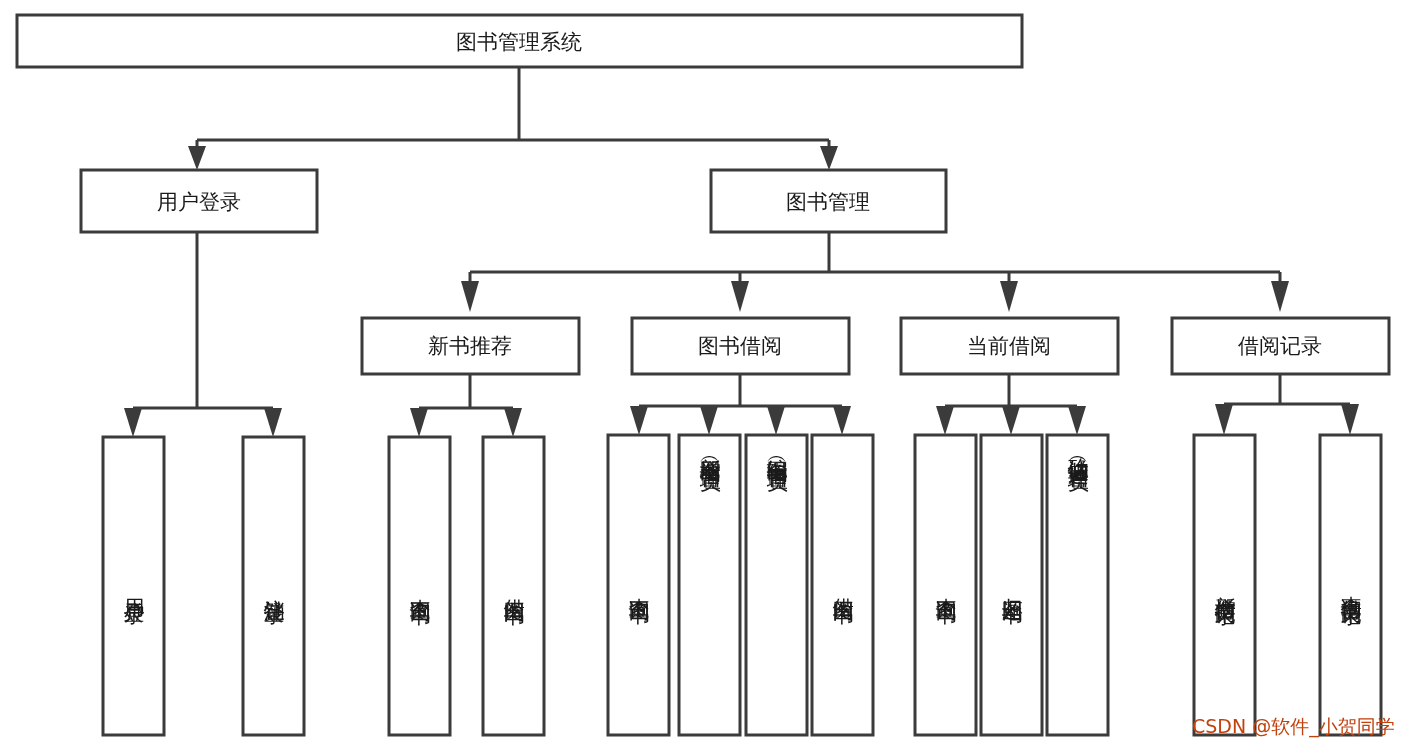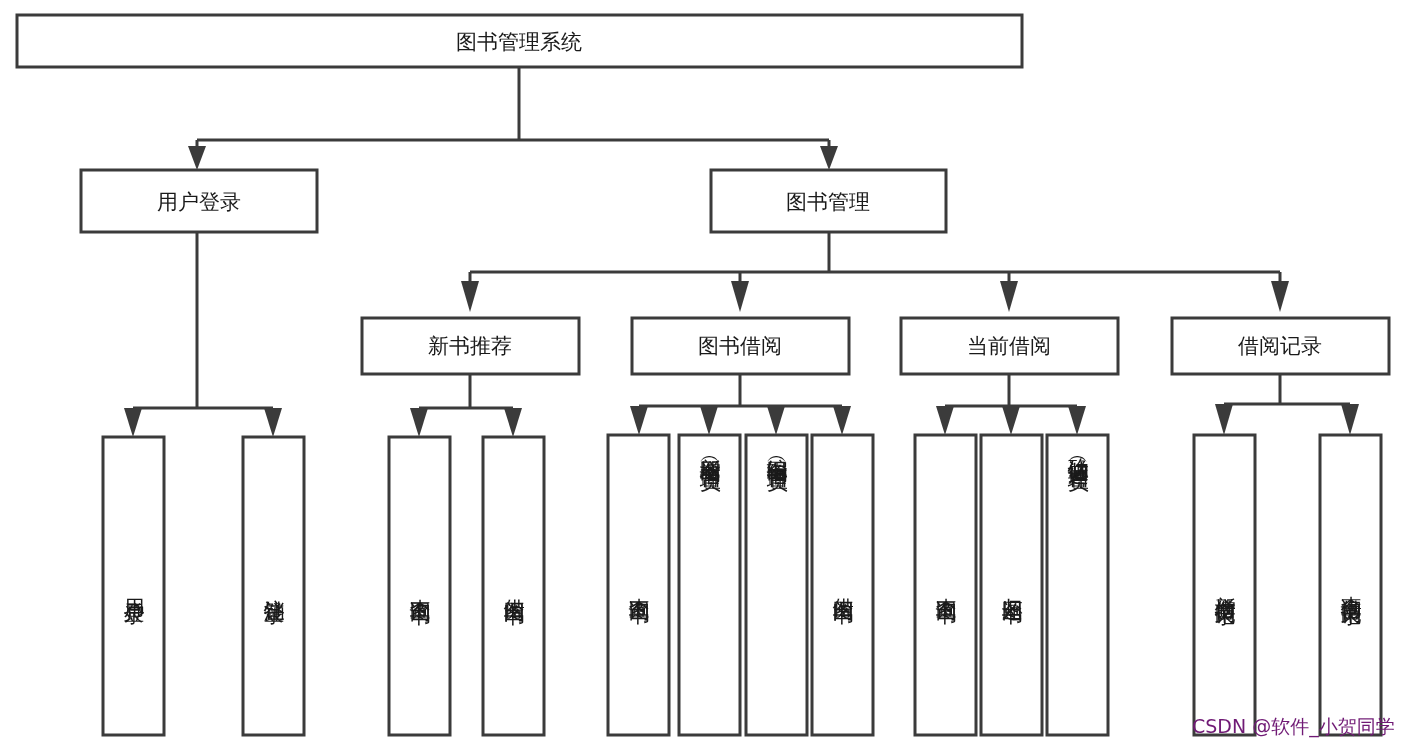--- a/index.html
+++ b/index.html
@@ -56,21 +56,21 @@
     display: flex;
     align-items: center;
     justify-content: flex-start;
     white-space: nowrap;
     pointer-events: none;
   }
   .watermark {
     position: absolute;
     font-family: "DejaVu Sans", "Liberation Sans", sans-serif;
     font-size: 19px;
-    color: #701a75;
+    color: #c2410c;
     white-space: nowrap;
   }
 </style>
 </head>
 <body>
 
 <div id="diagram-root">
 
   <svg id="tree-svg" viewBox="0 0 1405 747">
     <defs>

